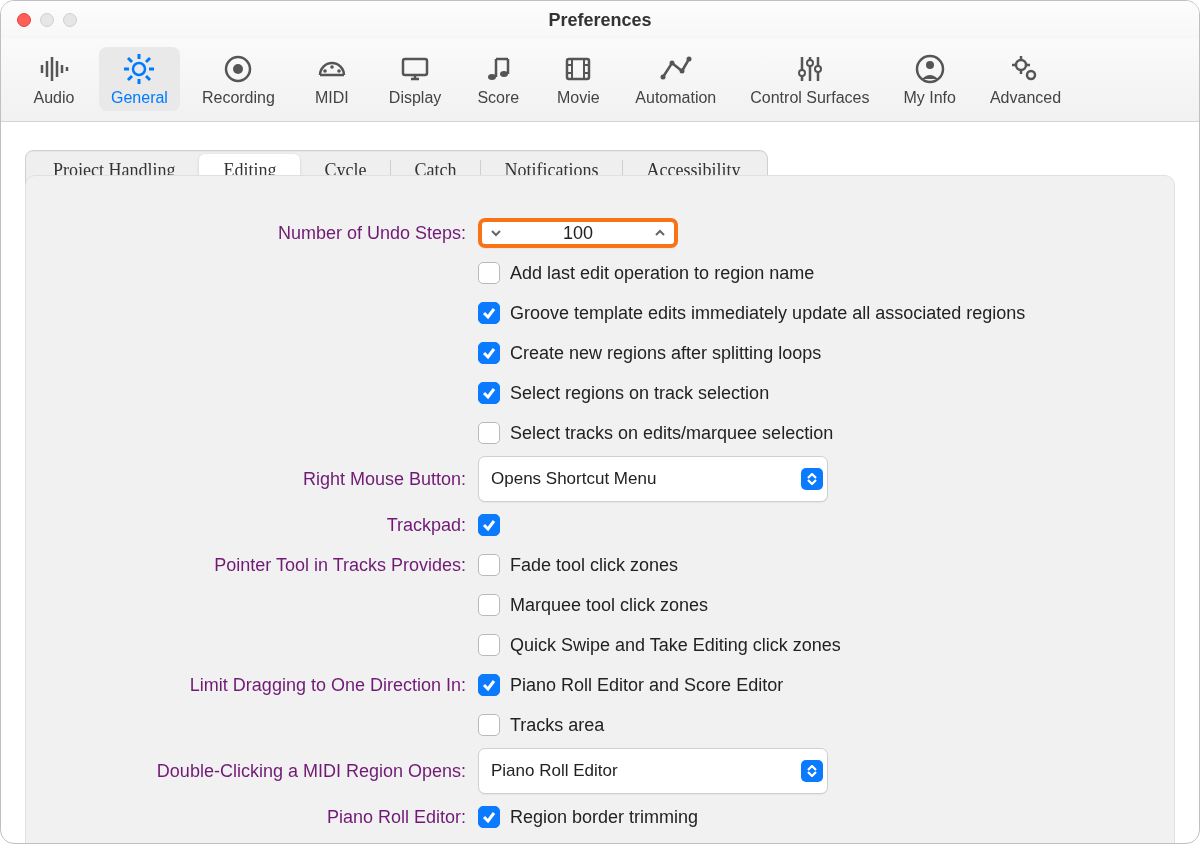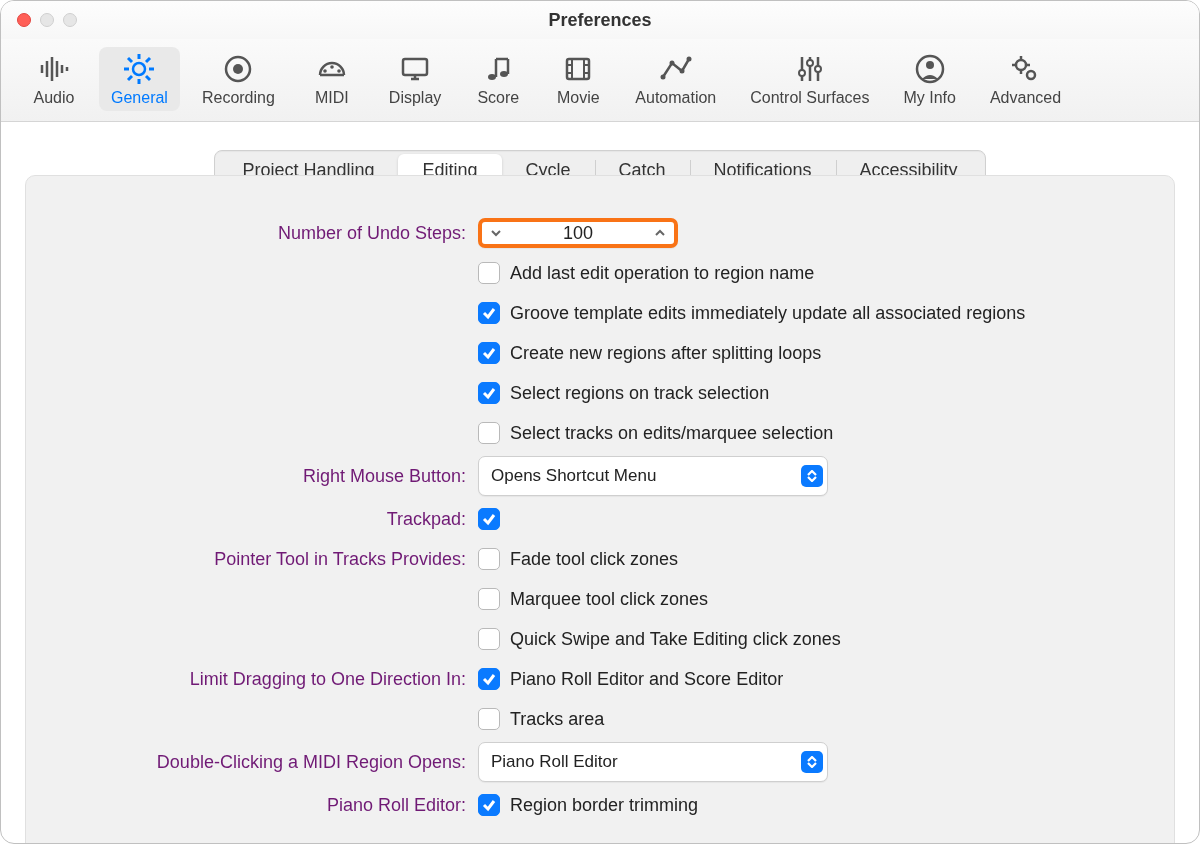--- a/index.html
+++ b/index.html
@@ -38,22 +38,23 @@
   padding: 4px 12px 4px; border-radius: 8px; cursor: default;
   min-width: 70px;
   color: #444;
 }
 .tool svg { width: 36px; height: 36px; }
 .tool.active { background: #e9e9e9; color: #007aff; }
 .tool.active svg { stroke: #007aff; fill: none; }
 .tool .tl { font-size: 16px; margin-top: 2px; }
 .content { padding: 28px 24px 0 24px; }
 .subtabs {
-  display: flex; justify-content: center;
+  display: flex; 
   margin-bottom: 0;
+  font-family: Liberation Serif, serif;
 }
 .seg {
   display: flex;
   border: 1px solid #d0d0d0;
   border-radius: 8px;
   background: #efefef;
   padding: 3px;
   box-shadow: inset 0 1px 1px rgba(0,0,0,0.04);
 }
 .seg .sitem {
@@ -113,21 +114,21 @@
   border-radius: 7px;
   box-shadow: 0 1px 1px rgba(0,0,0,0.05);
   background: #fff;
   height: 30px;
 }
 .stepper-btn { width: 28px; height: 100%; display: flex; align-items:center; justify-content:center; cursor: default;}
 .stepper-val { flex:1; text-align:center; font-size: 18px; }
 .stepper-btn svg{ width:12px;height:12px; stroke:#666; stroke-width:2; fill:none;}
 .select {
   display: flex; align-items: center; justify-content: space-between;
-  width: 350px; height: 40px;
+  width: 350px; height: 46px;
   border: 1px solid #cfcfcf; border-radius: 7px;
   padding: 0 4px 0 12px;
   background: #fff;
   box-shadow: 0 1px 1px rgba(0,0,0,0.05);
 }
 .select-caret {
   width: 22px; height: 22px; border-radius: 5px; background: #0a7aff;
   display:flex; flex-direction:column; align-items:center; justify-content:center;
   gap:0;
 }

